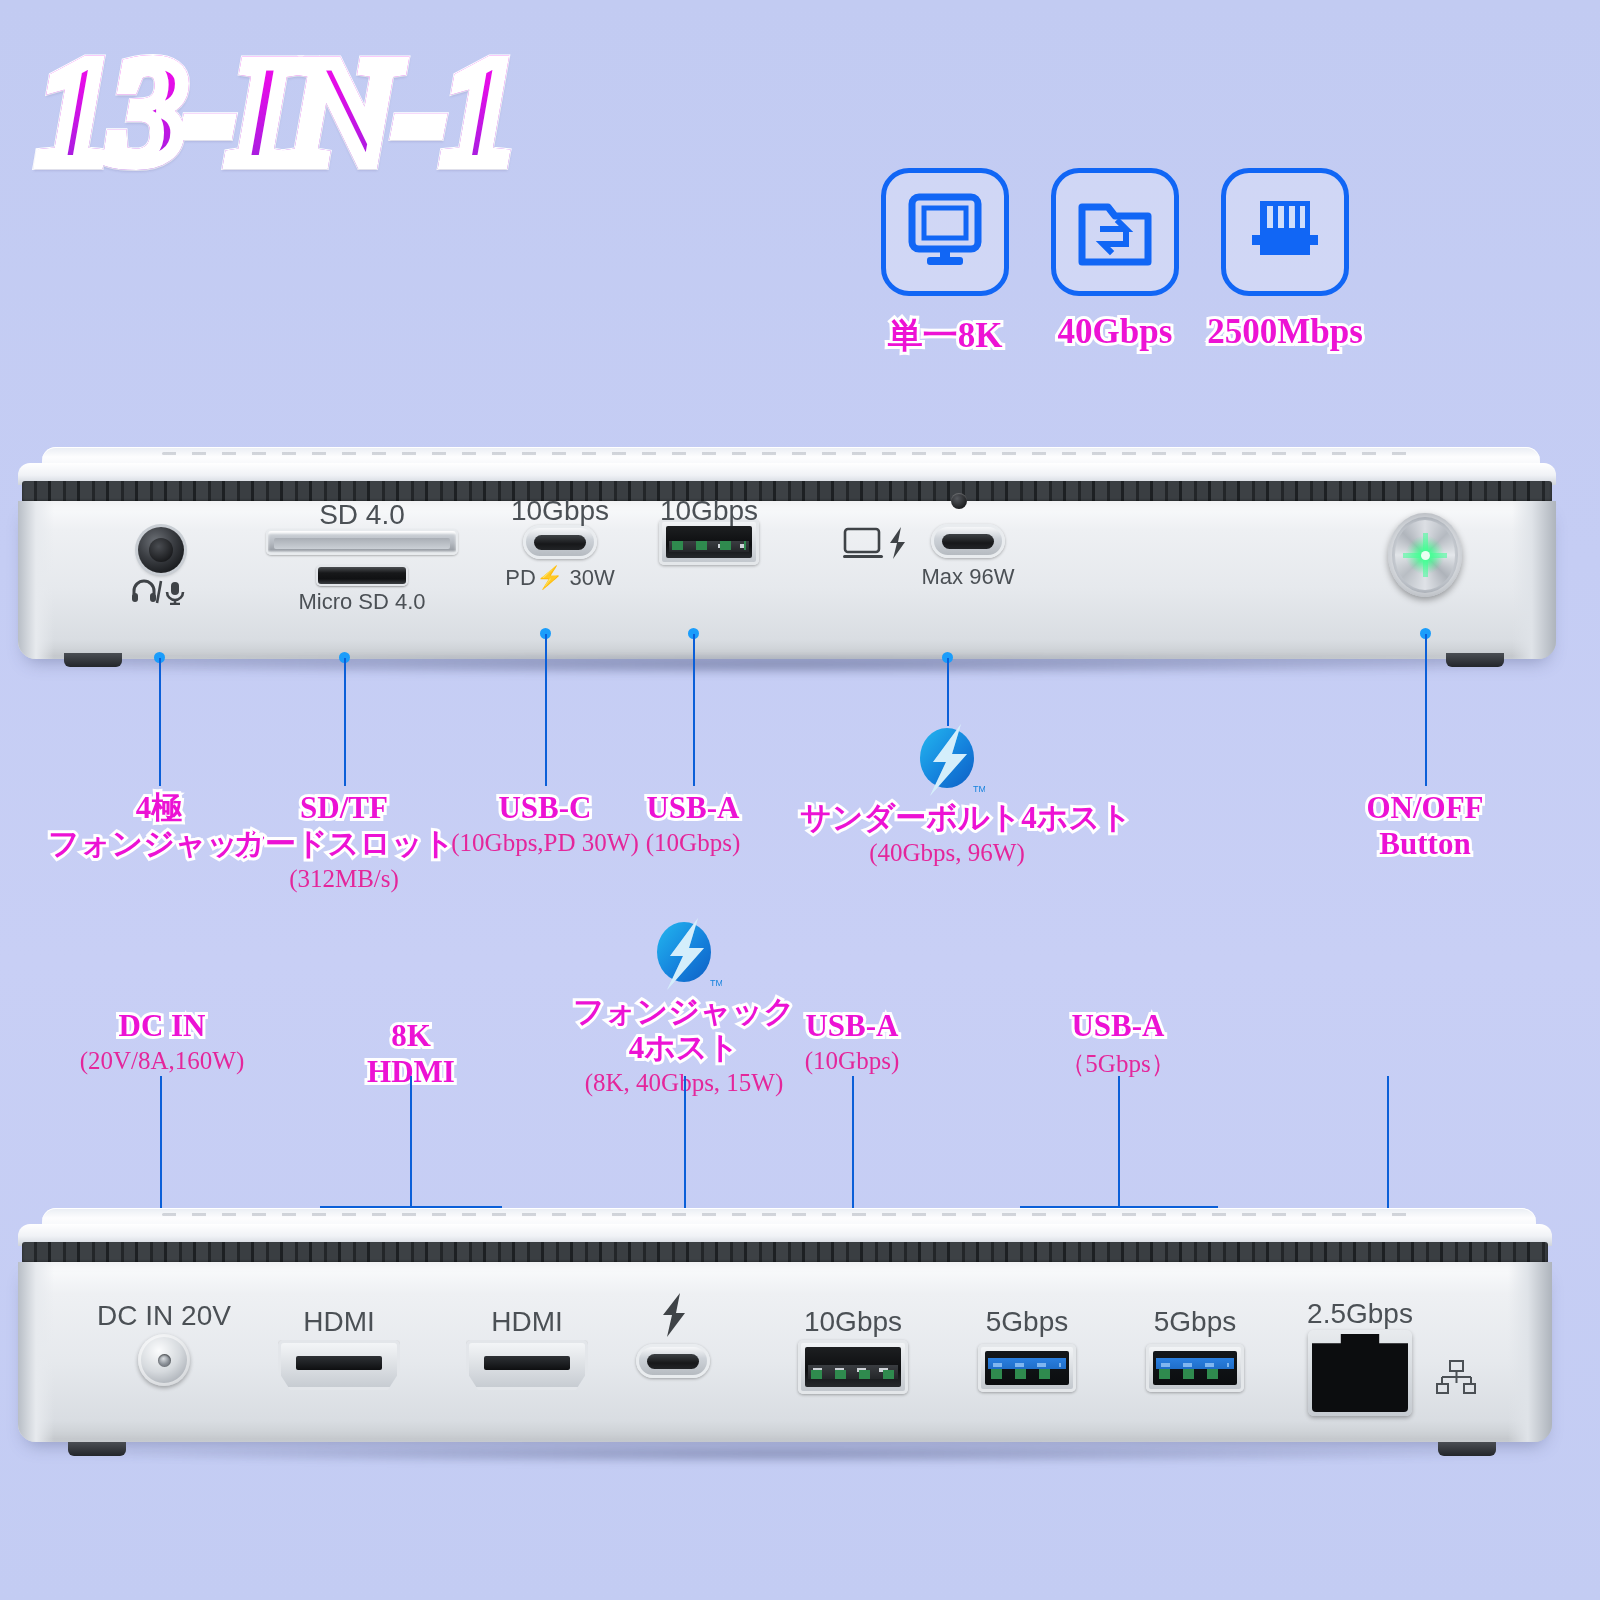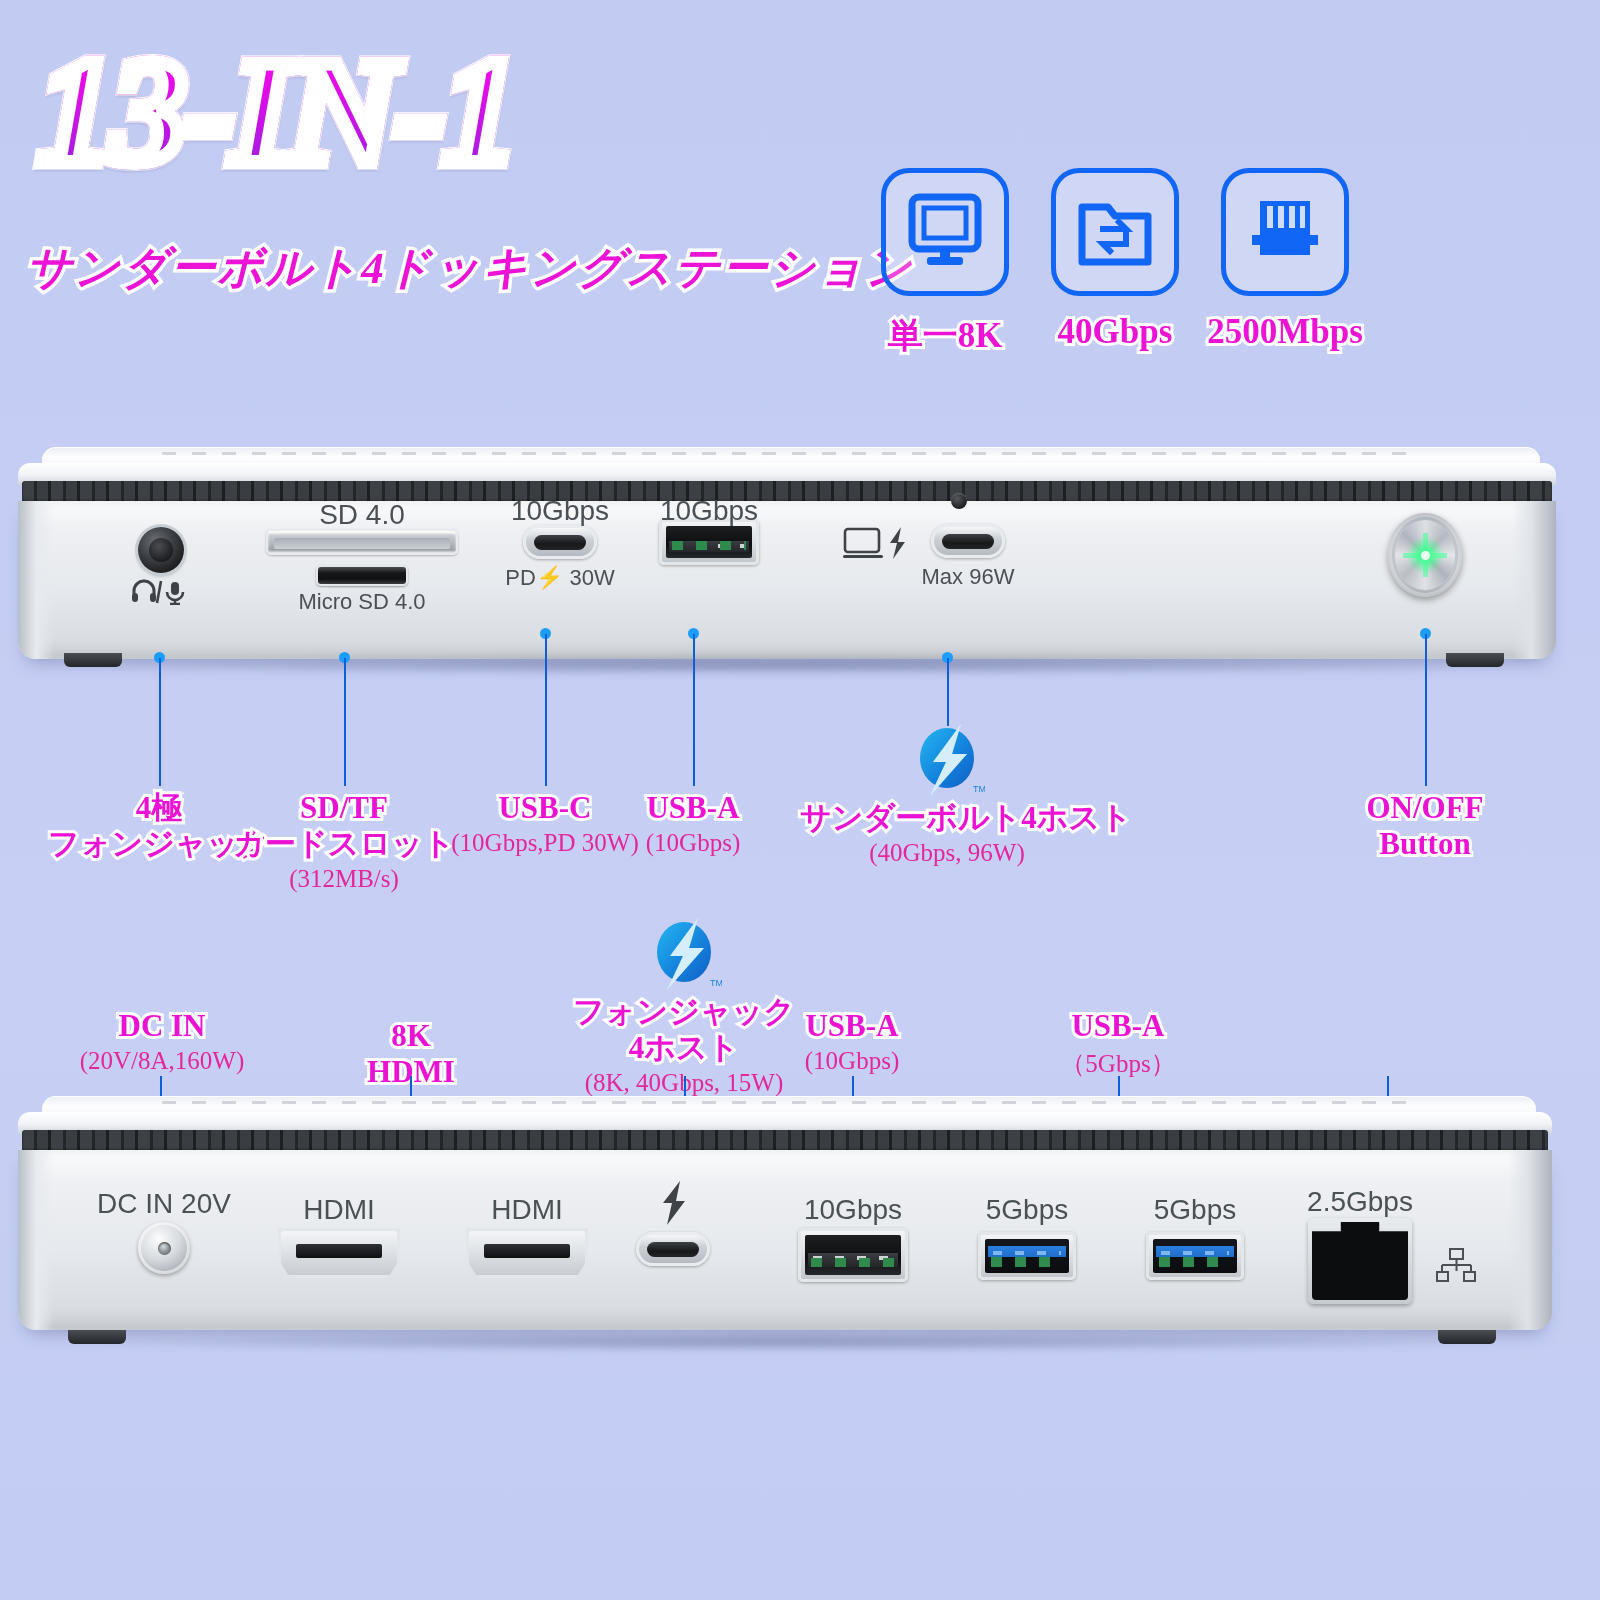--- a/index.html
+++ b/index.html
@@ -64,21 +64,21 @@
     color: #ed13d4; white-space: nowrap;
     -webkit-text-stroke: 6px #ffffff;
     paint-order: stroke fill;
   }
 
   
   #device-front {
     position: absolute; left: 8px; top: 447px; width: 1552px; height: 222px;
   }
   #device-back {
-    position: absolute; left: 8px; top: 1096px; width: 1548px; height: 250px; text-align: right;
+    position: absolute; left: 8px; top: 1208px; width: 1548px; height: 250px; text-align: right;
   }
   .dev-topface {
     position: absolute; left: 34px; right: 20px; top: 0; height: 22px;
     background: linear-gradient(180deg,#e9edf3 0%, #fdfdfe 45%, #f4f6f9 100%);
     border-radius: 14px 14px 0 0;
     box-shadow: inset 0 1px 0 #ffffff;
   }
   .dev-topface::after{
     content:""; position:absolute; left:8%; right:8%; top:5px; height:3px;
     background: repeating-linear-gradient(90deg, rgba(110,118,132,.42) 0 14px, rgba(0,0,0,0) 14px 30px);
@@ -300,21 +300,20 @@
   }
   .tb-logo { display:block; margin: 0 auto 2px; }
 </style>
 </head>
 <body>
 
 <div class="stage">
 
   <div id="headline-shadow">13-IN-1</div>
   <div id="headline">13-IN-1</div>
-  <div id="subheadline">サンダーボルト4ドッキングステーション</div>
 
   <div id="features">
 
     <div class="feature">
       <div class="feature-box">
         <svg width="86" height="86" viewBox="0 0 86 86">
           <rect x="10" y="8" width="66" height="52" rx="7" fill="none" stroke="#1166f5" stroke-width="7"></rect>
           <rect x="22" y="19" width="42" height="30" fill="none" stroke="#1166f5" stroke-width="5"></rect>
           <rect x="38" y="60" width="10" height="9" fill="#1166f5"></rect>
           <rect x="25" y="68" width="36" height="8" rx="3" fill="#1166f5"></rect>

